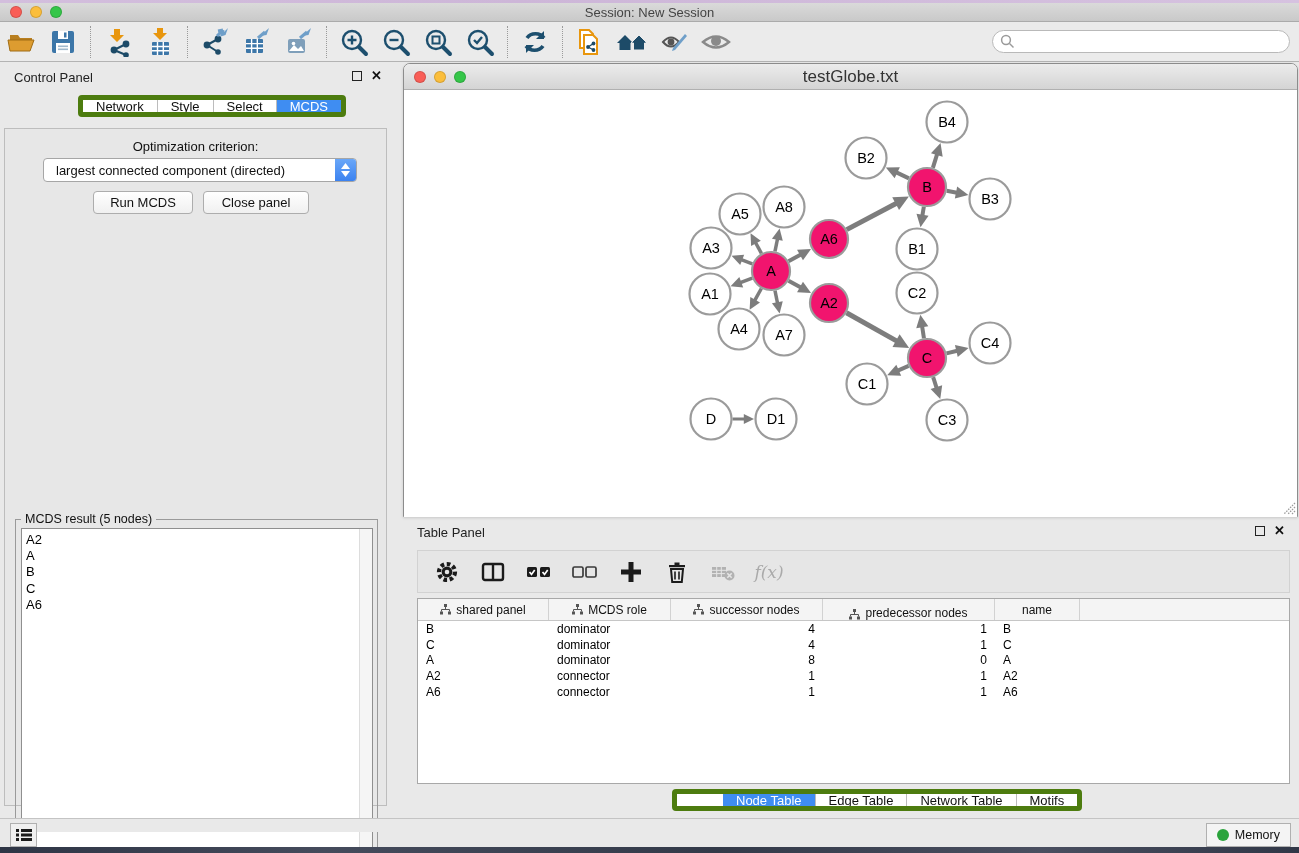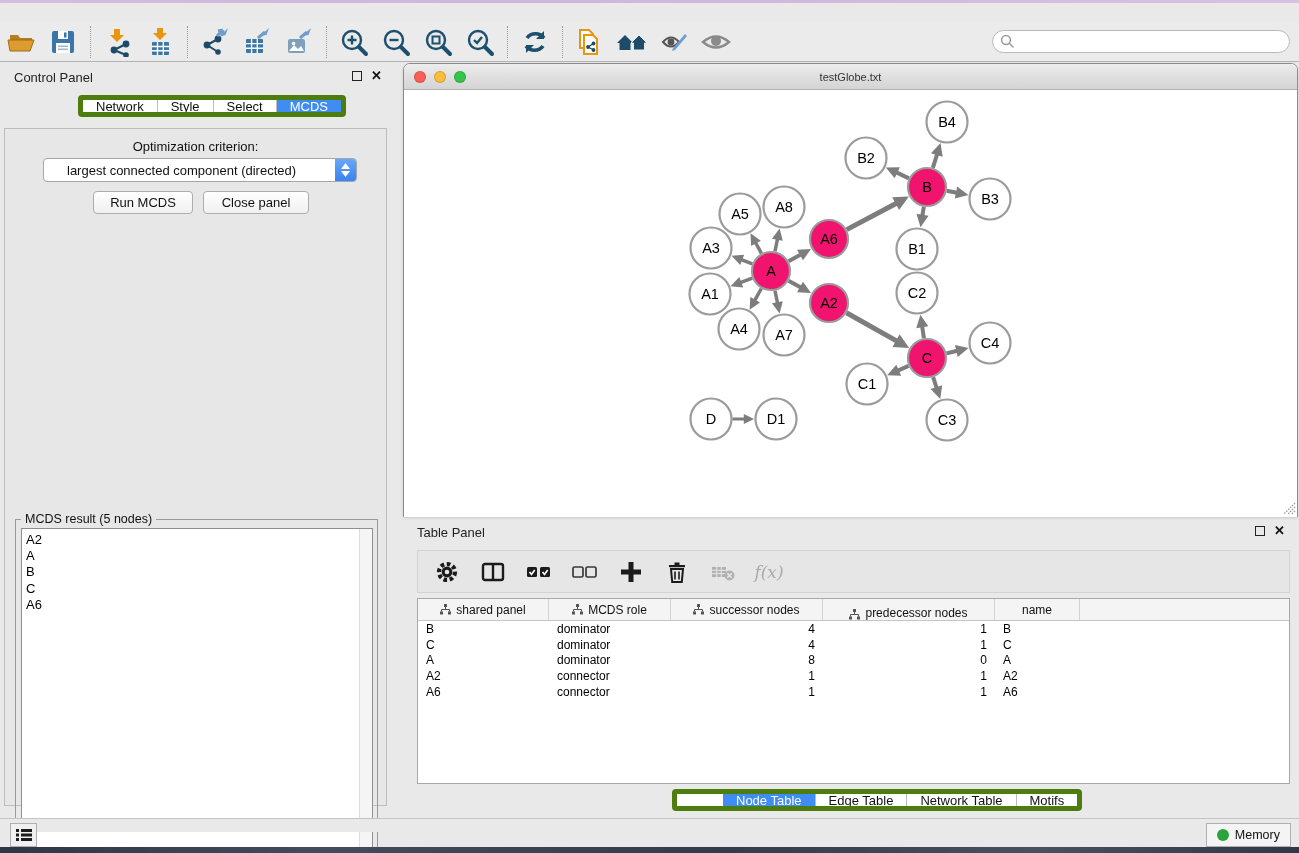--- a/index.html
+++ b/index.html
@@ -49,21 +49,21 @@
     display:flex; align-items:center; white-space:nowrap; }
   .seg:first-child { border-left:none; }
   .seg.active { background:#3f8df2; color:#fff; }
   .cp-body { position:absolute; left:4px; top:66px; width:383px; height:678px;
     background:#e7e7e7; border:1px solid #bdbdbd; }
   .opt-label { position:absolute; left:0; width:100%; top:10px; text-align:center;
     font-size:13px; color:#111; }
   .dropdown { position:absolute; left:38px; top:29px; width:314px; height:24px;
     background:#fff; border:1px solid #a6a6a6; border-radius:4px;
     display:flex; align-items:center; }
-  .dd-text { flex:1; font-size:13px; color:#111; padding-left:23px;
+  .dd-text { flex:1; font-size:13px; color:#111; padding-left:12px;
     white-space:nowrap; overflow:hidden; }
   .dd-stepper { width:21px; height:100%; background:linear-gradient(#6aa7f8,#3b82f0);
     border-radius:0 3px 3px 0; display:flex; flex-direction:column;
     align-items:center; justify-content:center; gap:2px; }
   .btn { position:absolute; height:23px; background:linear-gradient(#fff,#f0f0f0);
     border:1px solid #adadad; border-radius:4px; font-size:13px; color:#111;
     display:flex; align-items:center; justify-content:center; }
   .btn-run { left:88px; top:62px; width:100px; }
   .btn-close { left:198px; top:62px; width:106px; }
   .fieldset { position:absolute; left:10px; top:390px; width:363px; height:340px;
@@ -77,21 +77,21 @@
   .list-scroll { width:13px; background:#f5f5f5; border-left:1px solid #ddd; }
 
   
   .net-window { position:absolute; left:403px; top:63px; width:895px; height:454px;
     border:1px solid #8c8c8c; border-radius:7px 7px 0 0; background:#fff;
     box-shadow:0 1px 3px rgba(0,0,0,.15); }
   .nw-titlebar { position:absolute; left:0; top:0; width:100%; height:26px;
     background:linear-gradient(#ececec,#d4d4d4); border-bottom:1px solid #b0b0b0;
     border-radius:6px 6px 0 0; display:flex; align-items:center; }
   .nw-titlebar .title { position:absolute; left:0; right:0; text-align:center;
-    font-size:11px; color:#333; }
+    font-size:17px; color:#333; }
   .nw-canvas { position:absolute; left:0; top:26px; width:893px; height:427px;
     background:#fff; }
   .resize-grip { position:absolute; right:1px; bottom:1px; }
 
   
   .table-panel { position:absolute; left:403px; top:517px; width:896px; height:301px; }
   .tp-head { position:absolute; left:14px; top:8px; font-size:13px; color:#222; }
   .tp .wctl { right:14px; }
   .tp-toolbar { position:absolute; left:14px; top:33px; right:9px; height:43px;
     background:#e6e6e6; border:1px solid #d2d2d2; display:flex; align-items:center;
@@ -124,20 +124,28 @@
   .wallpaper-bottom { position:absolute; left:0; top:847px; width:100%; height:6px;
     background:linear-gradient(90deg,#2e3545,#454b5c 25%,#333a49 55%,#4a4f60 80%,#303747); }
 </style>
 </head>
 <body>
 
 <div class="window">
 
   <div class="wallpaper-top"></div>
 
+  <div class="titlebar">
+    <div class="title">Session: New Session</div>
+    <div class="lights">
+      <span class="light red"></span>
+      <span class="light yellow"></span>
+      <span class="light green"></span>
+    </div>
+  </div>
 
   <div class="toolbar">
     <div class="icon-btn">
       <svg width="30" height="30" viewBox="0 0 30 30">
         <path d="M4 8 h8 l2 3 h12 v4 H4 z" fill="#b97f1f"></path>
         <path d="M2 13 h26 l-4 11 H4 z" fill="#dd9c30" stroke="#a06c14" stroke-width="1"></path>
       </svg>
     </div>
     <div class="icon-btn">
       <svg width="30" height="30" viewBox="0 0 30 30">

